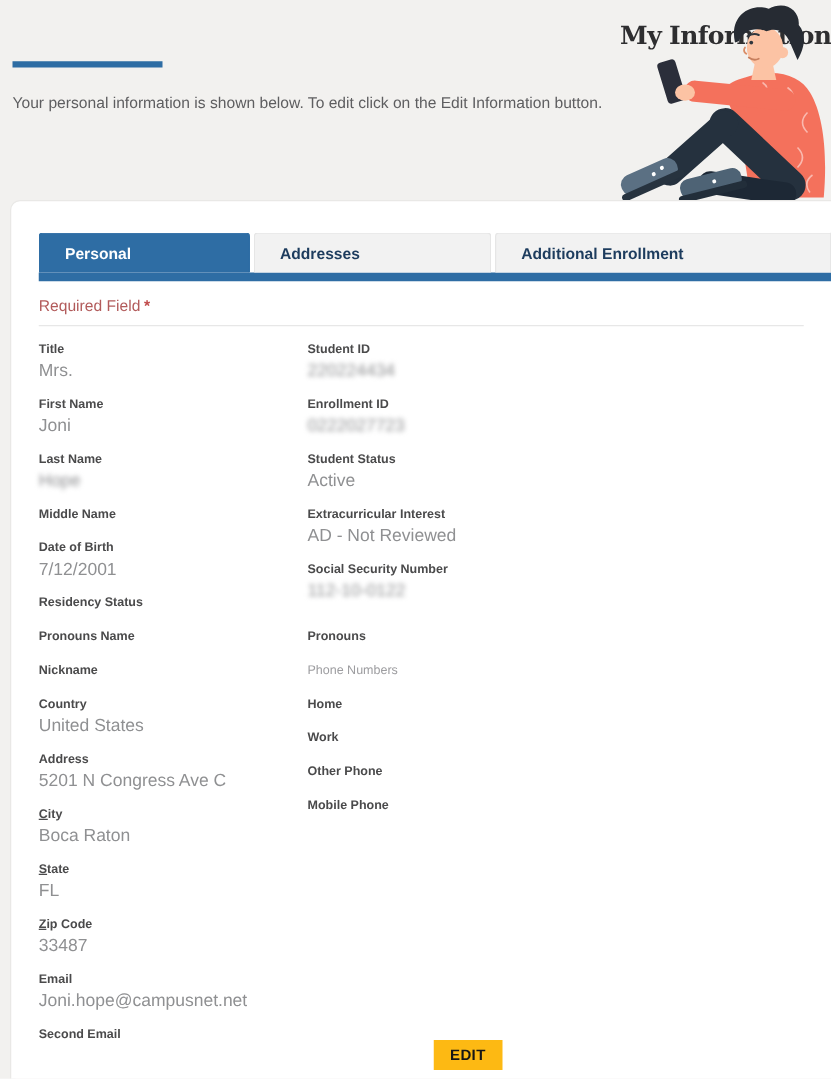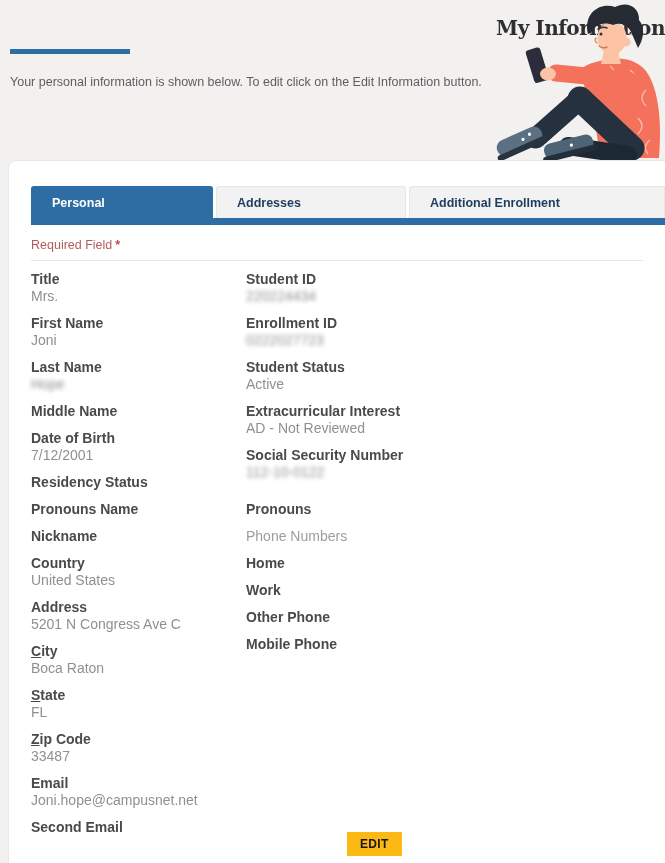--- a/index.html
+++ b/index.html
@@ -37,34 +37,34 @@
     padding:25px 0 0 22px;
   }
   .tab-bar{display:flex;height:32px;}
   .tab{
     display:flex;align-items:center;padding:0 20px;
     font-size:12.5px;font-weight:700;color:#1d3c5e;
     background:#f2f2f2;border:1px solid #e6e6e6;border-bottom:none;
     border-top-left-radius:3px;border-top-right-radius:3px;
     margin-right:3px;cursor:pointer;white-space:nowrap;
   }
-  .tab.w1{width:182px;}
+  .tab.w1{width:169px;}
   .tab.w2{width:190px;}
   .tab.w3{flex:1;margin-right:0;border-top-right-radius:0;}
   .tab.active{background:var(--accent);border-color:var(--accent);color:#ffffff;}
   .tab-indicator-bar{height:7px;background:var(--accent);}
 
   .required-note{margin-top:13px;font-size:12.5px;color:var(--req-red);}
   .required-note .ast{color:#c04b4b;font-weight:700;margin-left:3px;}
   .divider{border-bottom:1px solid #e7e7e7;margin:8px 22px 0 0;}
 
   .columns{display:grid;grid-template-columns:215px 1fr;margin-top:10px;align-items:start;}
   .field{margin-bottom:10px;}
   .field.gap-before{padding-top:10px;}
-  .field .label{font-size:14px;font-weight:600;color:var(--label);line-height:17px;}
+  .field .label{font-size:10px;font-weight:600;color:var(--label);line-height:17px;}
   .field .label .ul{text-decoration:underline;}
   .field .label.muted{color:#9d9da0;font-weight:400;}
   .field .value{font-size:14px;color:var(--value);line-height:17px;}
   .field .value.blur{filter:blur(2.2px);user-select:none;}
 
   .edit-btn{
     position:absolute;left:338px;top:671px;
     background:var(--yellow);color:#161616;border:none;
     font-family:Liberation Sans, sans-serif;font-size:12px;font-weight:700;letter-spacing:0.3px;
     padding:5px 13px;cursor:pointer;

